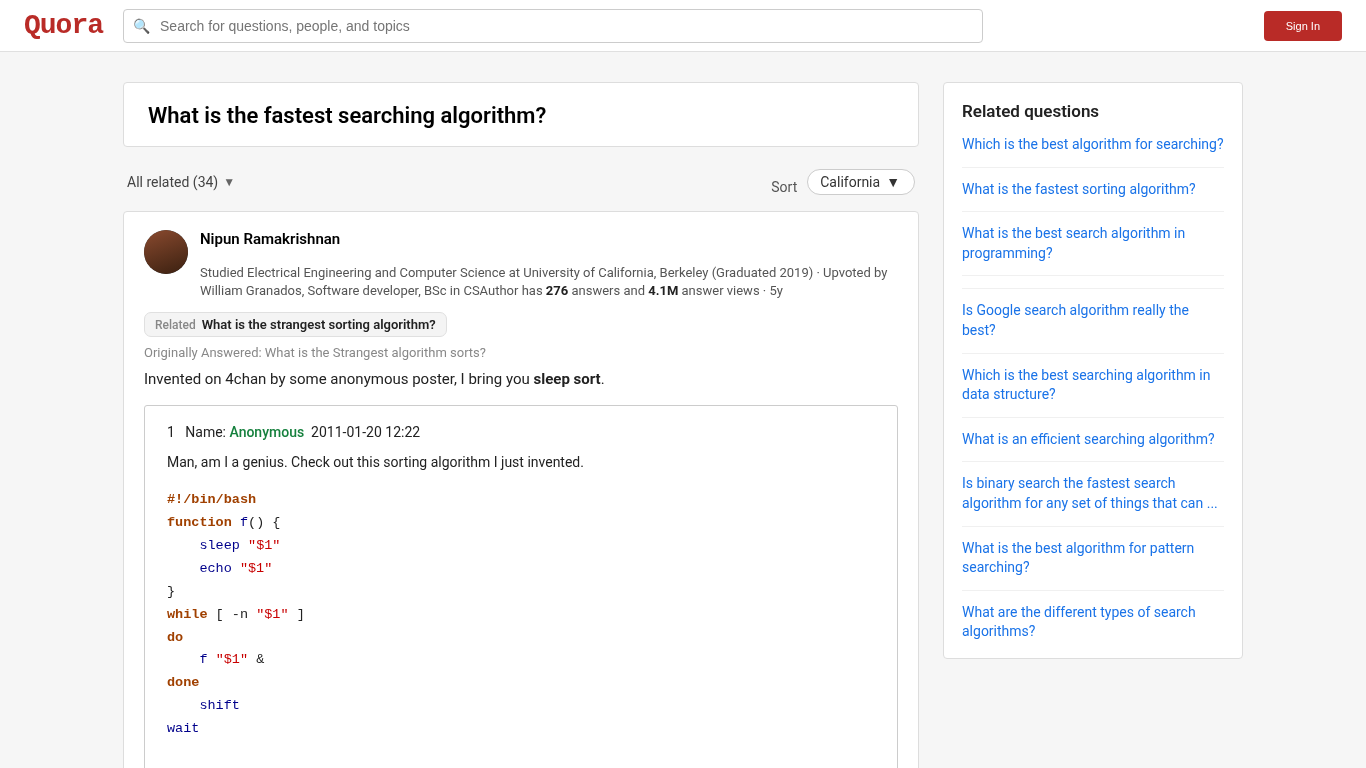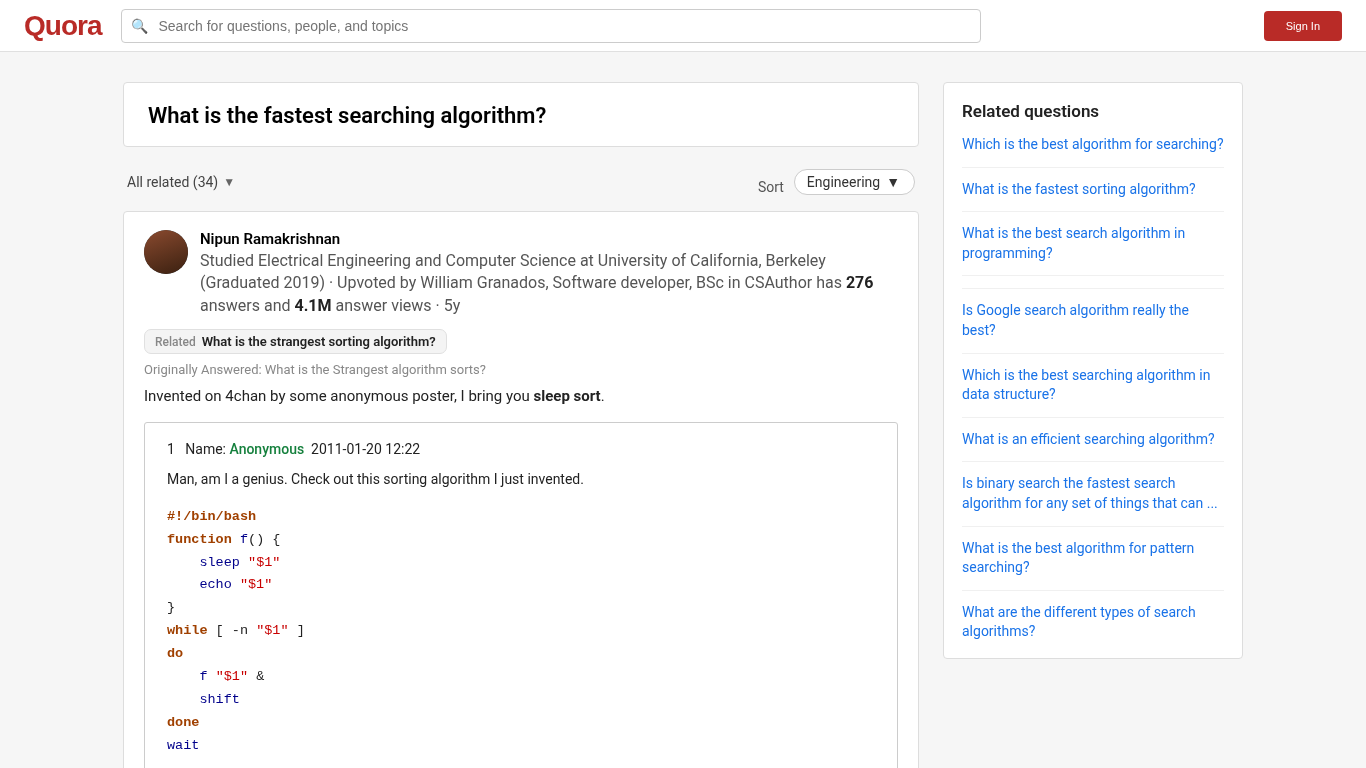--- a/index.html
+++ b/index.html
@@ -19,21 +19,21 @@
       padding: 0 24px;
       height: 52px;
       position: sticky;
       top: 0;
       z-index: 100;
     }
     .logo {
       font-size: 28px;
       font-weight: bold;
       color: #b92b27;
-      font-family: Liberation Sans, sans-serif;
+      font-family: Liberation Mono, monospace;
       margin-right: 20px;
       text-decoration: none;
       letter-spacing: -1px;
     }
     .search-bar {
       flex: 1;
       max-width: 860px;
       position: relative;
     }
     .search-bar input {
@@ -169,24 +169,24 @@
     }
     .author-info {
       flex: 1;
     }
     .author-name {
       font-weight: 600;
       font-size: 15px;
       color: #000;
     }
     .author-bio {
-      font-size: 16px;
+      font-size: 13px;
       color: #555;
       line-height: 1.4;
-      margin-top: 2px;
+      margin-top: 16px;
     }
     .author-bio strong {
       color: #222;
       font-weight: 700;
     }
 
     .related-question-tag {
       display: inline-flex;
       align-items: center;
       gap: 6px;
@@ -317,21 +317,21 @@
     </div>
 
     <div class="answers-header">
       <div class="all-related">
         <span>All related (34)</span>
         <span class="chevron-down">▼</span>
       </div>
       <div class="sort-wrap">
         <span>Sort</span>
         <div class="sort-dropdown">
-          <span>Engineering</span>
+          <span>California</span>
           <span>▼</span>
         </div>
       </div>
     </div>
 
     <div class="answer-card">
       <div class="answer-author-row">
         <div class="avatar">
           <div class="avatar-img"></div>
         </div>
@@ -364,22 +364,22 @@
         <div class="code-image-desc">Man, am I a genius. Check out this sorting algorithm I just invented.</div>
         <div class="code-block">
           <div><span class="kw">#!/bin/bash</span></div>
           <div><span class="kw">function</span> <span class="fn">f</span>() {</div>
           <div>&nbsp;&nbsp;&nbsp;&nbsp;<span class="cmd">sleep</span> <span class="str">"$1"</span></div>
           <div>&nbsp;&nbsp;&nbsp;&nbsp;<span class="cmd">echo</span> <span class="str">"$1"</span></div>
           <div>}</div>
           <div><span class="kw">while</span> [ -n <span class="str">"$1"</span> ]</div>
           <div><span class="kw">do</span></div>
           <div>&nbsp;&nbsp;&nbsp;&nbsp;<span class="fn">f</span> <span class="str">"$1"</span> &amp;</div>
+          <div><span class="kw">done</span></div>
           <div>&nbsp;&nbsp;&nbsp;&nbsp;<span class="cmd">shift</span></div>
-          <div><span class="kw">done</span></div>
           <div><span class="cmd">wait</span></div>
           <br>
           
           
         </div>
       </div>
     </div>
   </div>
 
   <aside class="sidebar">

